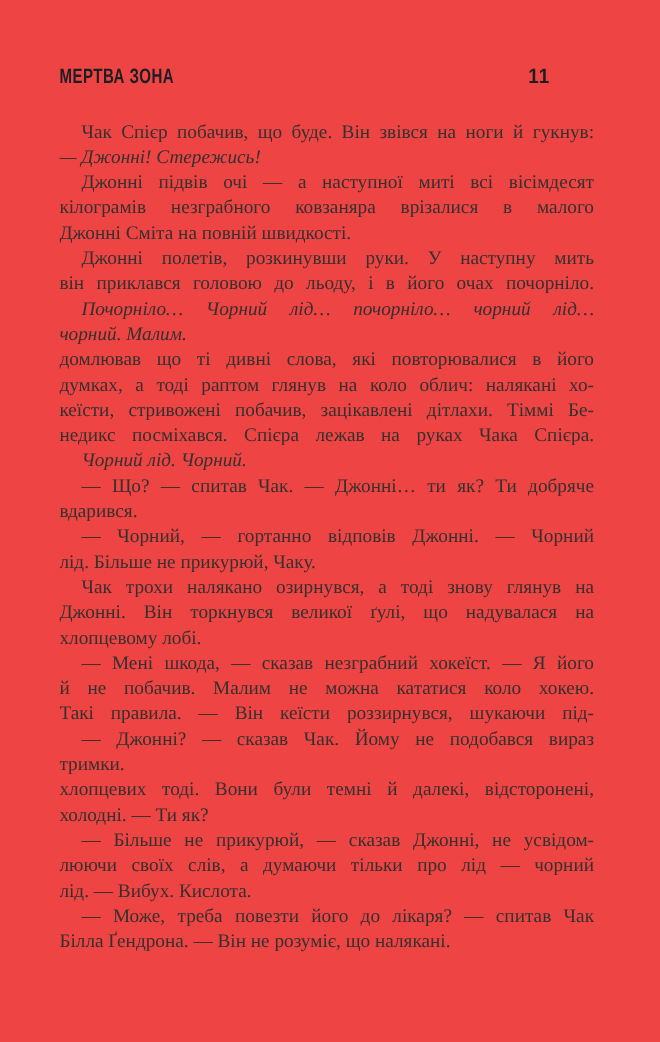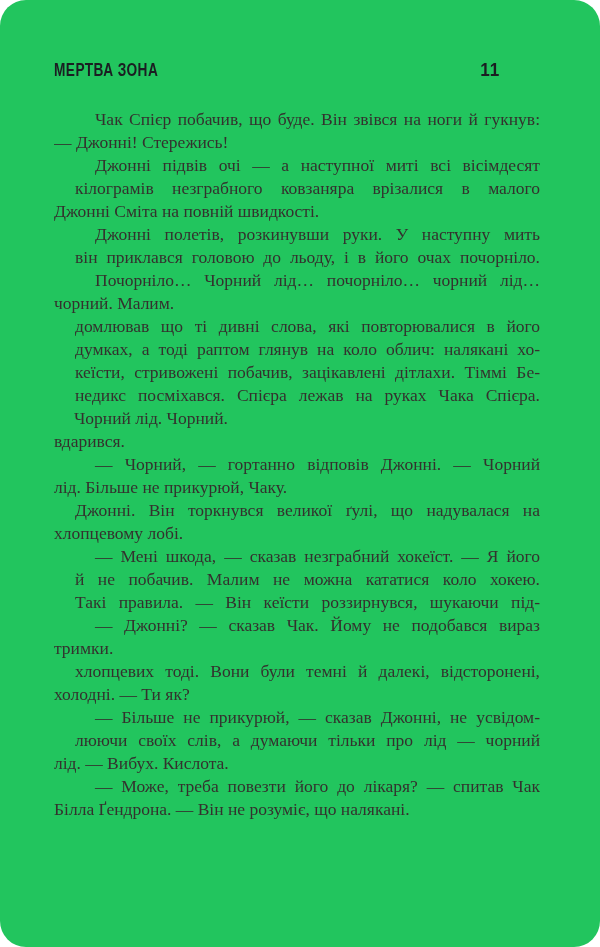--- a/index.html
+++ b/index.html
@@ -54,54 +54,56 @@
     color: #34312e;
   }
   .line {
     height: 23px;
     overflow: hidden;
     text-align: justify;
     text-align-last: left;
   }
   .line.stretch {
     text-align-last: justify;
-    margin-left: 21px;
   }
   .line.indent {
     text-indent: 20px;
   }
   .line.italic {
+    font-style: italic;
   }
 </style>
 </head>
 <body>
 
-<div class="page" style="background: #22c55e; border-radius: 26px;">
+<div class="page" style="background: #ef4444;">
   <div class="header" style="color: rgb(27, 30, 34);">
     <span class="title">МЕРТВА ЗОНА</span>
     <span class="folio">11</span>
   </div>
   <div class="body-text" style="color: rgb(52, 49, 46);">
       <div class="line indent stretch">Чак Спієр побачив, що буде. Він звівся на ноги й гукнув:</div>
       <div class="line italic">— Джонні! Стережись!</div>
       <div class="line indent stretch">Джонні підвів очі — а наступної миті всі вісімдесят</div>
       <div class="line stretch">кілограмів незграбного ковзаняра врізалися в малого</div>
       <div class="line">Джонні Сміта на повній швидкості.</div>
       <div class="line indent stretch">Джонні полетів, розкинувши руки. У наступну мить</div>
       <div class="line stretch">він приклався головою до льоду, і в його очах почорніло.</div>
       <div class="line indent italic stretch">Почорніло… Чорний лід… почорніло… чорний лід…</div>
       <div class="line italic">чорний. Малим.</div>
       <div class="line stretch">домлював що ті дивні слова, які повторювалися в його</div>
       <div class="line stretch">думках, а тоді раптом глянув на коло облич: налякані хо-</div>
       <div class="line stretch">кеїсти, стривожені побачив, зацікавлені дітлахи. Тіммі Бе-</div>
       <div class="line stretch">недикс посміхався. Спієра лежав на руках Чака Спієра.</div>
       <div class="line indent italic">Чорний лід. Чорний.</div>
+      <div class="line indent stretch">— Що? — спитав Чак. — Джонні… ти як? Ти добряче</div>
       <div class="line">вдарився.</div>
       <div class="line indent stretch">— Чорний, — гортанно відповів Джонні. — Чорний</div>
       <div class="line">лід. Більше не прикурюй, Чаку.</div>
+      <div class="line indent stretch">Чак трохи налякано озирнувся, а тоді знову глянув на</div>
       <div class="line stretch">Джонні. Він торкнувся великої ґулі, що надувалася на</div>
       <div class="line">хлопцевому лобі.</div>
       <div class="line indent stretch">— Мені шкода, — сказав незграбний хокеїст. — Я його</div>
       <div class="line stretch">й не побачив. Малим не можна кататися коло хокею.</div>
       <div class="line stretch">Такі правила. — Він кеїсти роззирнувся, шукаючи під-</div>
       <div class="line indent stretch">— Джонні? — сказав Чак. Йому не подобався вираз</div>
       <div class="line">тримки.</div>
       <div class="line stretch">хлопцевих тоді. Вони були темні й далекі, відсторонені,</div>
       <div class="line">холодні. — Ти як?</div>
       <div class="line indent stretch">— Більше не прикурюй, — сказав Джонні, не усвідом-</div>

